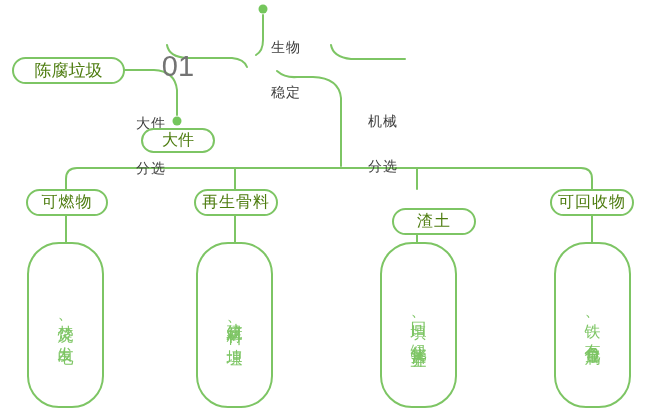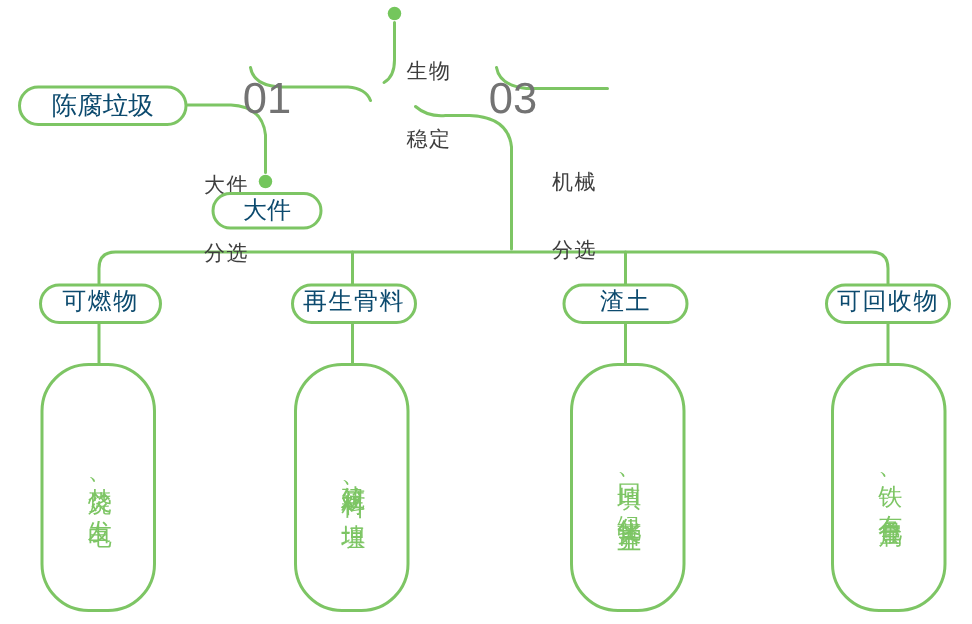--- a/index.html
+++ b/index.html
@@ -4,32 +4,32 @@
 <style>
   html,body{margin:0;padding:0;background:#ffffff;}
   body{font-family:"Liberation Sans","DejaVu Sans",sans-serif;}
   .stage{position:relative;width:648px;height:416px;background:#fff;overflow:hidden;}
   .stage svg{position:absolute;left:0;top:0;}
 
   .pill{
     position:absolute;
     border:2px solid #7dc564;
     border-radius:999px;
-    color:#0c4a6e;
-    display:flex;align-items:flex-start;justify-content:center;
+    color:#4d7c0f;
+    display:flex;align-items:center;justify-content:center;
     box-sizing:border-box;
     background:#fff;
     white-space:nowrap;
   }
   .pill.source{left:12px;top:57px;width:113px;height:27px;font-size:17px;}
   .pill.bulky{left:141px;top:128px;width:74px;height:25px;font-size:16px;}
   .pill.cat{top:189px;height:27px;font-size:16px;letter-spacing:1px;}
   .pill.cat.c1{left:26px;width:82px;}
   .pill.cat.c2{left:194px;width:84px;}
-  .pill.cat.c3{left:375px;width:84px;}
+  .pill.cat.c3{left:392px;width:84px;margin-top:19px;}
   .pill.cat.c4{left:550px;width:84px;}
 
   .step-number{
     position:absolute;top:50px;width:40px;height:32px;
     color:#737373;font-size:29px;font-weight:400;
     display:flex;align-items:center;justify-content:center;
     letter-spacing:0px;
   }
   .step-number.n1{left:158px;}
   .step-number.n2{left:242px;}
@@ -93,21 +93,20 @@
       <circle cx="263" cy="9" r="4.5"></circle>
       <circle cx="177" cy="121" r="4.5"></circle>
     </g>
   </svg>
 
   <div class="pill source">
     <span>陈腐垃圾</span>
   </div>
 
   <div class="step-number n1">01</div>
-  <div class="step-number n3">03</div>
 
   <div class="step-label l1">
     <span>大件</span>
     <span>分选</span>
   </div>
   <div class="step-label l2">
     <span>生物</span>
     <span>稳定</span>
   </div>
   <div class="step-label l3">

